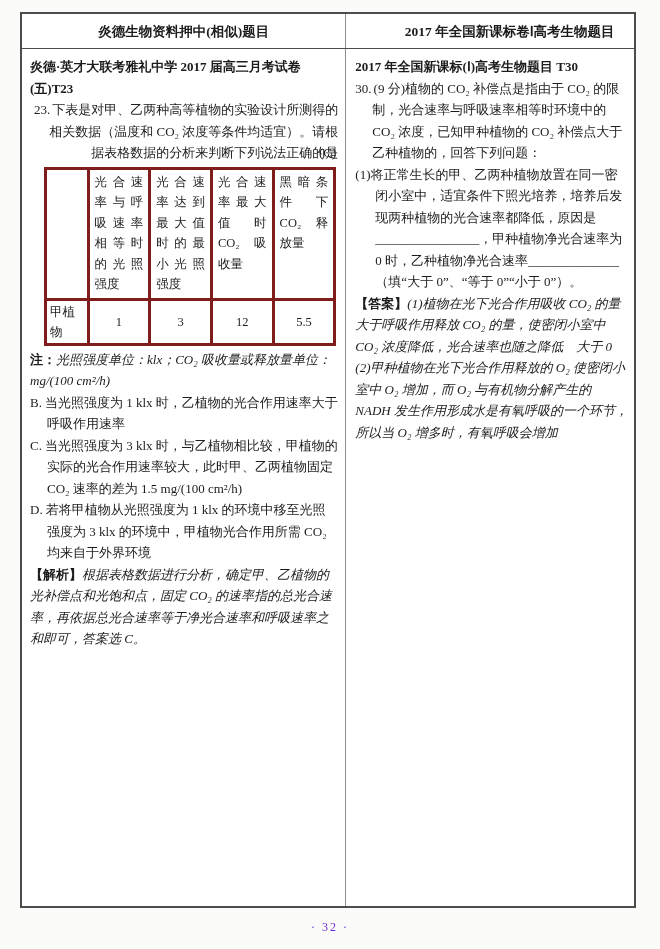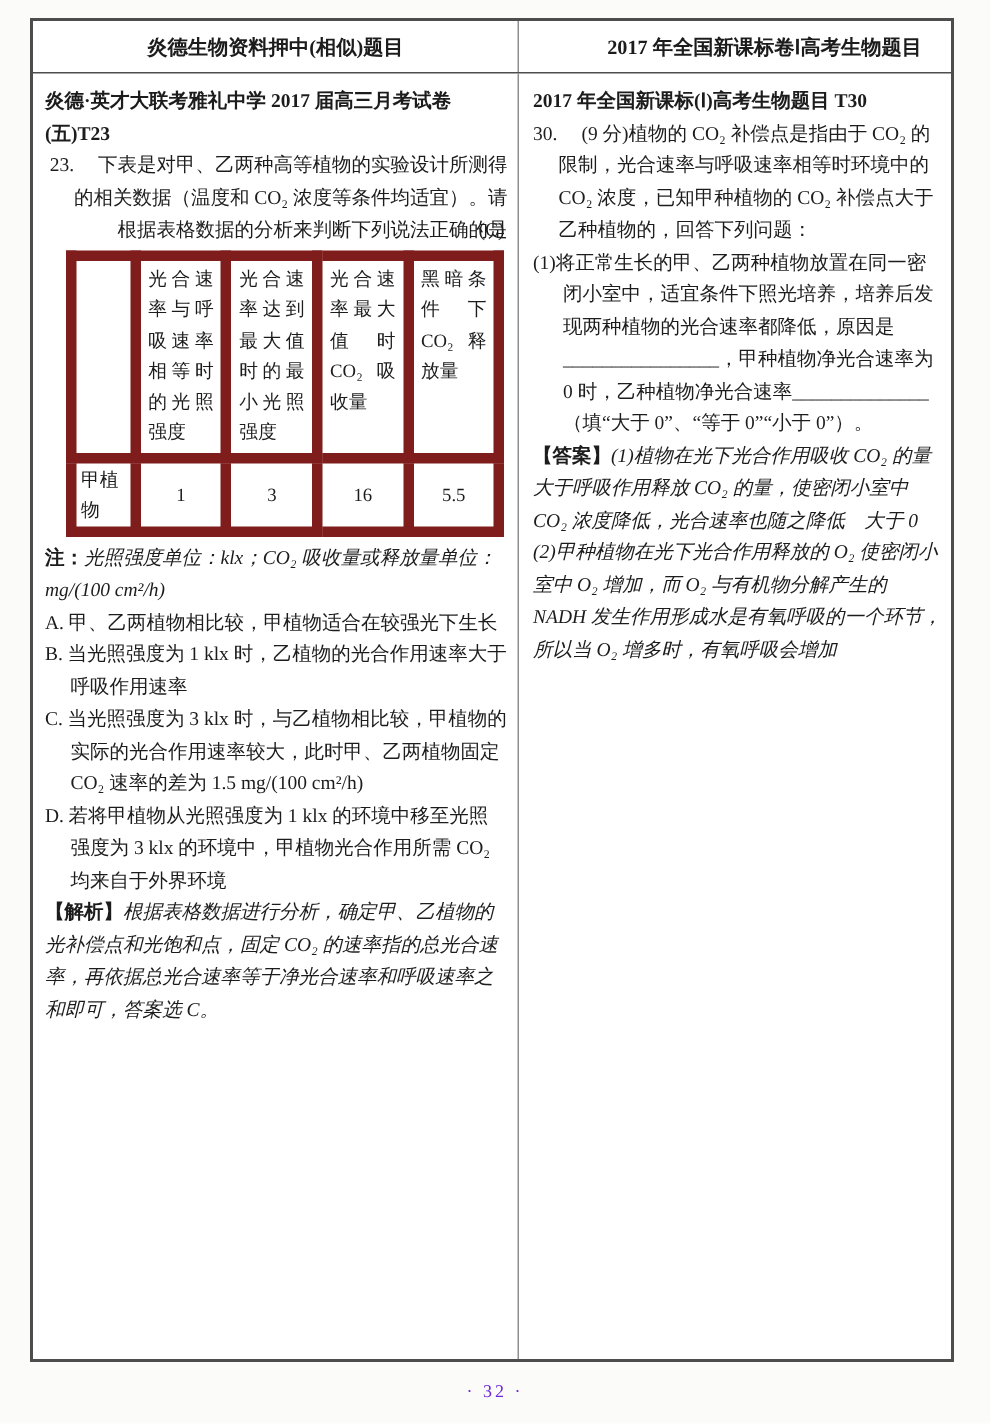--- a/index.html
+++ b/index.html
@@ -39,31 +39,31 @@
   .col { box-sizing:border-box; font-size:13px; }
   .col-left {
     width:53%;
     border-right:1.5px solid #8f8f8f;
     padding:7px 7px 6px 8px;
   }
   .col-right { flex:1; padding:7px 6px 6px 9px; }
   p.para { margin:0; font-size:13px; line-height:21.5px; }
   .src-title { font-weight:bold; }
   .q-para { padding-left:16px; text-indent:-16px; position:relative;text-align:right; }
-  .q-label { margin-right:16px; }
+  .q-label { margin-right:2px; }
   .ans-letter { position:absolute; right:2px; bottom:0; text-indent:0; }
   
   table.datatable {
     border-collapse:collapse;
     margin:3px 0 3px 14px;
     width:calc(100% - 16px);
     font-size:12.5px;
     table-layout:fixed;
   }
-  .datatable th, .datatable td { border:7px solid #7f1d1d; }
+  .datatable th, .datatable td { border:3px solid #7f1d1d; }
   .datatable th {
     font-weight:normal;
     padding:2px 5px 3px 5px;
     text-align:justify;
     text-justify:inter-character;
     vertical-align:top;
     line-height:20.5px;
   }
   .datatable td {
     text-align:center;
@@ -110,29 +110,28 @@
           <th class="c0"></th>
           <th class="cD">光合速率与呼吸速率相等时的光照强度</th>
           <th class="cD">光合速率达到最大值时的最小光照强度</th>
           <th class="cD">光合速率最大值时 CO₂ 吸收量</th>
           <th class="cD">黑暗条件下 CO₂ 释放量</th>
         </tr>
         <tr>
           <td class="rowlabel">甲植物</td>
           <td>1</td>
           <td>3</td>
-          <td>16</td>
+          <td>12</td>
           <td>5.5</td>
         </tr>
       </tbody>
         </table>
 
       <p class="para kaiti"><span class="tag">注：</span><span>光照强度单位：klx；CO₂ 吸收量或释放量单位：mg/(100 cm²/h)</span></p>
 
-      <p class="para opt"><span class="opt-label">A.</span><span>甲、乙两植物相比较，甲植物适合在较强光下生长</span></p>
       <p class="para opt"><span class="opt-label">B.</span><span>当光照强度为 1 klx 时，乙植物的光合作用速率大于呼吸作用速率</span></p>
       <p class="para opt"><span class="opt-label">C.</span><span>当光照强度为 3 klx 时，与乙植物相比较，甲植物的实际的光合作用速率较大，此时甲、乙两植物固定 CO₂ 速率的差为 1.5 mg/(100 cm²/h)</span></p>
       <p class="para opt"><span class="opt-label">D.</span><span>若将甲植物从光照强度为 1 klx 的环境中移至光照强度为 3 klx 的环境中，甲植物光合作用所需 CO₂ 均来自于外界环境</span></p>
 
       <p class="para kaiti gap-top"><span class="tag">【解析】</span><span>根据表格数据进行分析，确定甲、乙植物的光补偿点和光饱和点，固定 CO₂ 的速率指的总光合速率，再依据总光合速率等于净光合速率和呼吸速率之和即可，答案选 C。</span></p>
     </div>
 
     <div class="col col-right">
       <p class="para src-title">2017 年全国新课标(Ⅰ)高考生物题目 T30</p>
 

